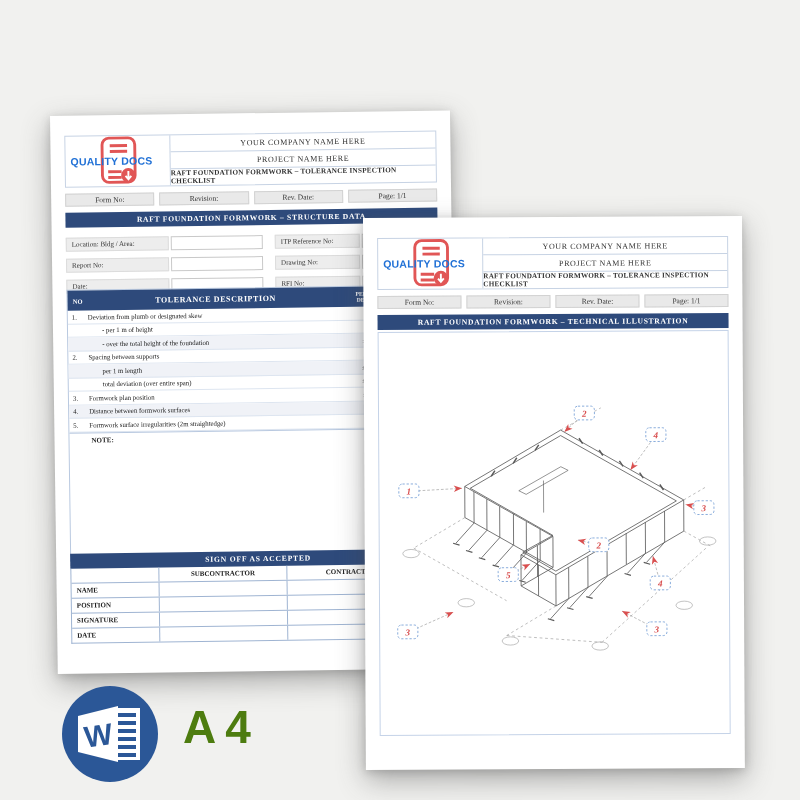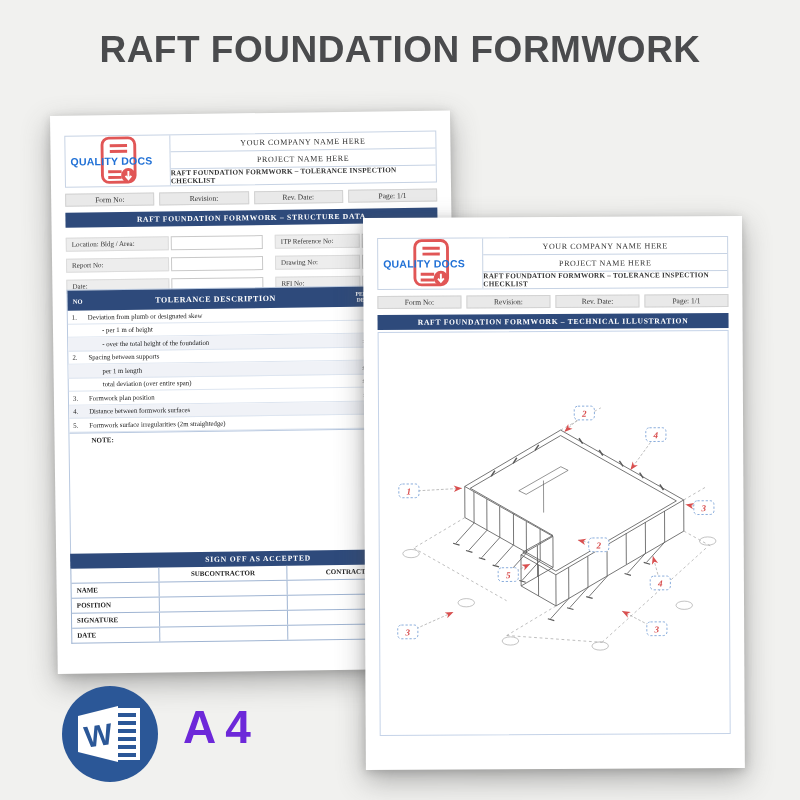--- a/index.html
+++ b/index.html
@@ -71,28 +71,27 @@
   .so-c1{width:128px;justify-content:center;}
   .so-c2{width:128px;justify-content:center;}
   .so-c3{flex:1;}
   .so-head .so-cell{font-weight:bold;}
   
   .illus-box{position:absolute;left:14px;right:14px;top:114px;bottom:34px;border:1px solid #c5d3e8;}
   .illus-box svg{position:absolute;left:2px;top:64px;}
   
   .word-badge{position:absolute;left:60px;top:684px;width:100px;height:100px;z-index:5;}
   .a4-label{position:absolute;left:183px;top:700px;z-index:5;
-    font-family:"Liberation Sans", sans-serif;font-weight:bold;font-size:46px;color:#6d28d9;letter-spacing:9px;}
+    font-family:"Liberation Sans", sans-serif;font-weight:bold;font-size:46px;color:#4d7c0f;letter-spacing:9px;}
   .logo-svg{width:98px;height:50px;}
 </style>
 </head>
 <body>
 
 <div class="hero-title">
-  <div>RAFT FOUNDATION FORMWORK</div>
 </div>
 
 <div class="page page1">
 
   <div class="doc-header">
     <div class="logo-cell">
       <svg class="logo-svg" viewBox="0 0 100 52">
         <rect x="34" y="2" width="34" height="46" rx="7" fill="#fff" stroke="#e15656" stroke-width="3"></rect>
         <line x1="42" y1="10" x2="60" y2="10" stroke="#e15656" stroke-width="3"></line>
         <line x1="42" y1="16" x2="60" y2="16" stroke="#e15656" stroke-width="3"></line>

